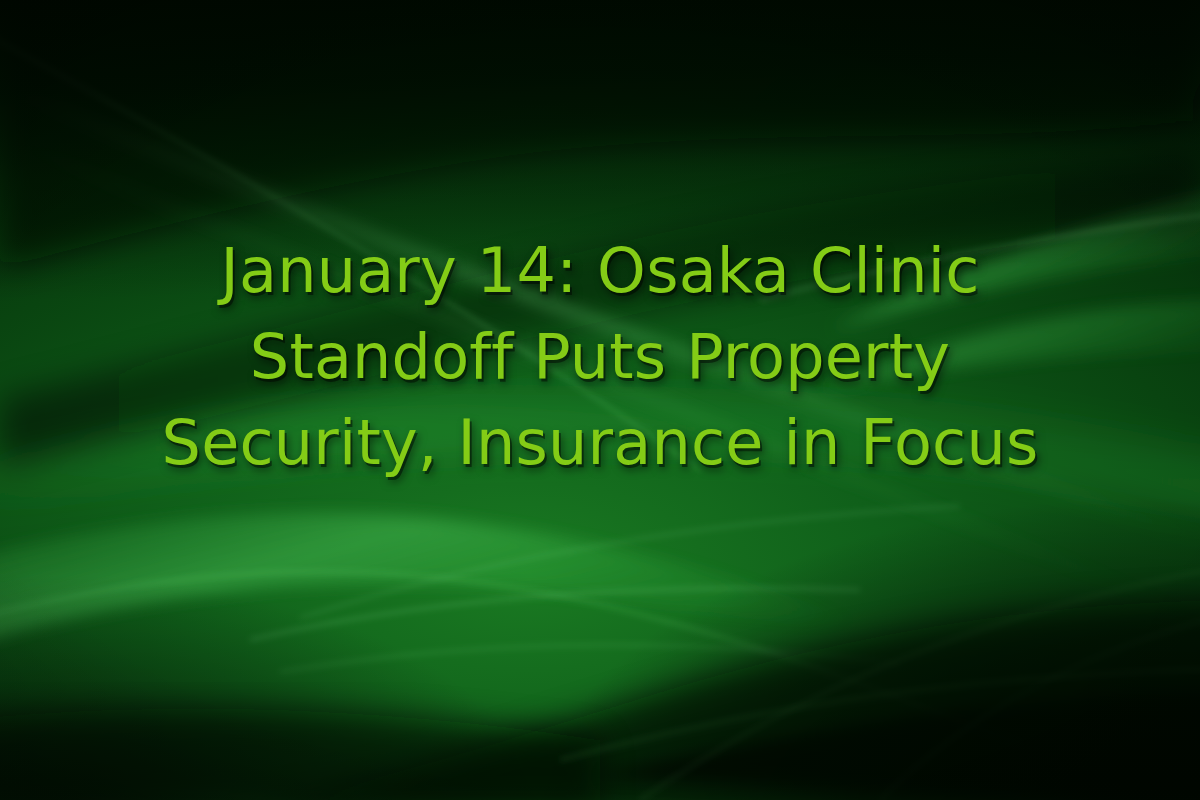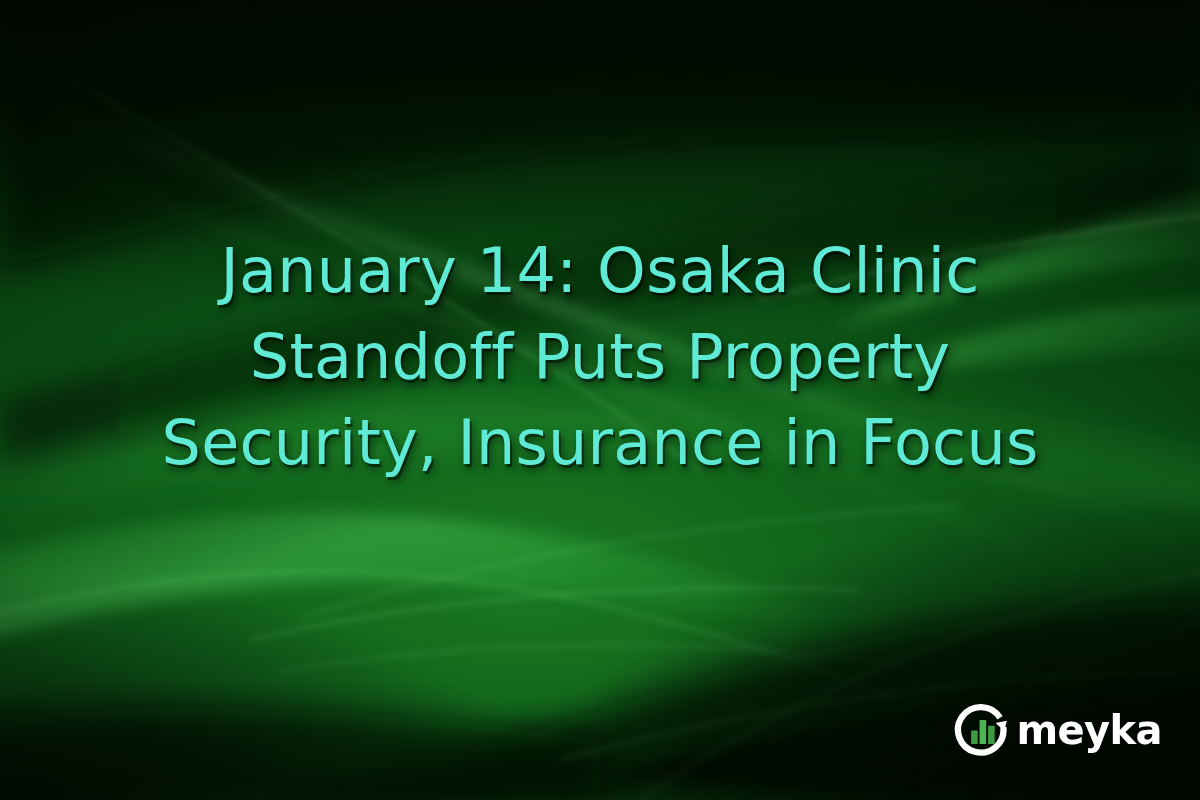--- a/index.html
+++ b/index.html
@@ -65,21 +65,21 @@
     flex-direction: column;
     align-items: center;
     justify-content: center;
     padding: 0 56px 86px;
   }
 
   .headline {
     width: 100%;
     max-width: 1090px;
     text-align: center;
-    color: #5eead4;
+    color: #84cc16;
     font-size: 62px;
     line-height: 86px;
     font-weight: 400;
     letter-spacing: 0.2px;
     text-shadow:
       2px 3px 0 rgba(0,0,0,0.45),
       3px 5px 9px rgba(0,0,0,0.55);
     white-space: pre-line;
   }
 
@@ -187,27 +187,14 @@
   <div class="bg-layer bg-topdark"></div>
   <div class="bg-layer bg-botdark"></div>
   <div class="bg-layer bg-vignette"></div>
 
   <div class="title-wrap">
     <h1 class="headline">January 14: Osaka Clinic
 Standoff Puts Property
 Security, Insurance in Focus</h1>
   </div>
 
-  <div class="logo">
-    <svg class="logo-mark" viewBox="0 0 64 64" aria-hidden="true">
-
-      <path d="M52.6,18.0 A26,26 0 1 0 56.4,28.8" fill="none" stroke="#ffffff" stroke-width="7.2" stroke-linecap="butt"></path>
-
-      <path d="M57.4,33.2 L47.6,24.0 L60.4,21.4 Z" fill="#ffffff"></path>
-
-      <rect x="19.5" y="32.5" width="7.6" height="15.5" rx="1" fill="#3f9a45"></rect>
-      <rect x="29.2" y="20.5" width="7.6" height="27.5" rx="1" fill="#4fb356"></rect>
-      <rect x="38.9" y="27.0" width="7.6" height="21.0" rx="1" fill="#3f9a45"></rect>
-    </svg>
-    <span class="logo-word">meyka</span>
-  </div>
 
 </div>
 
 </body></html>

